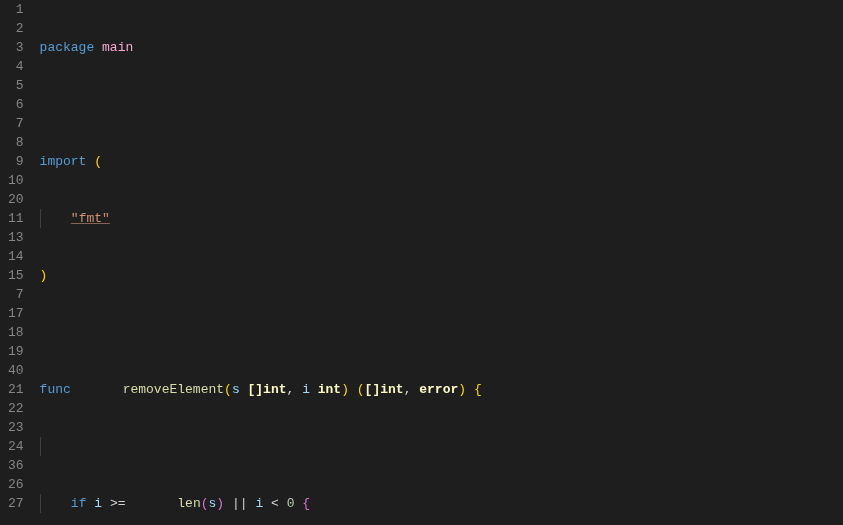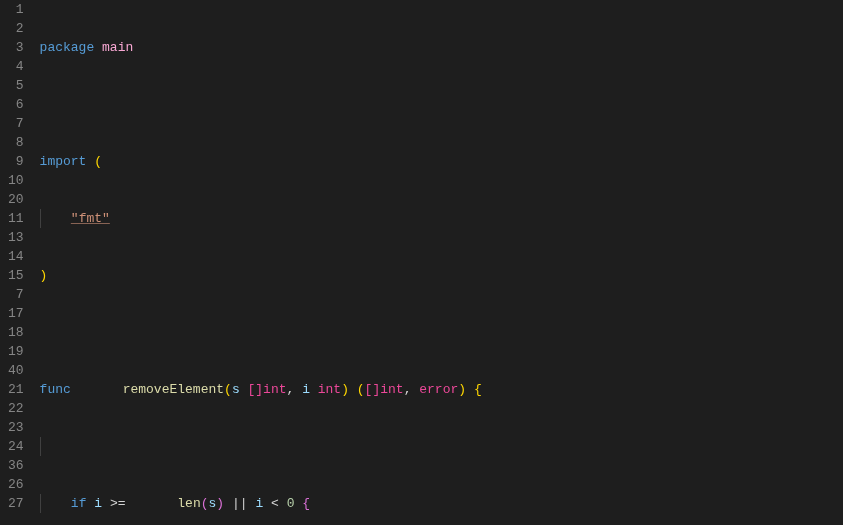--- a/index.html
+++ b/index.html
@@ -44,21 +44,21 @@
   .indent-guide {
     position: absolute;
     top: 0;
     bottom: 0;
     width: 1px;
     background: #404040;
   }
   .kw { color: #569cd6; margin-top: 32px; }
   .fn { color: #dcdcaa; margin-left: 44px; }
   .pkg { color: #f9a8d4; }
-  .type { color: #ec4899; }
+  .type { color: #fef9c3; font-weight: bold; }
   .str { color: #ce9178; }
   .num { color: #b5cea8; }
   .var { color: #9cdcfe; }
   .param { color: #9cdcfe; }
   .punc { color: #d4d4d4; }
   .brace { color: #ffd700; }
   .brace2 { color: #da70d6; }
   .underline { text-decoration: underline; text-decoration-color: rgba(206,145,120,0.6); }
 </style>
 </head>

